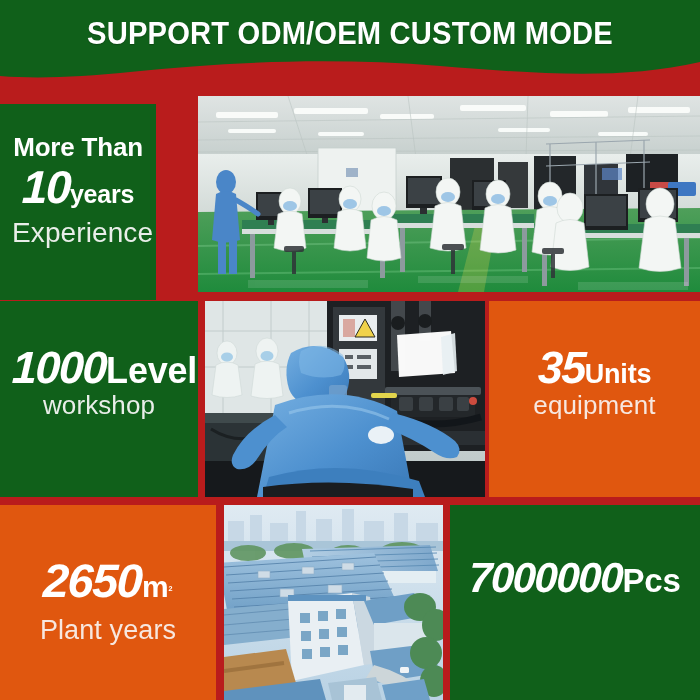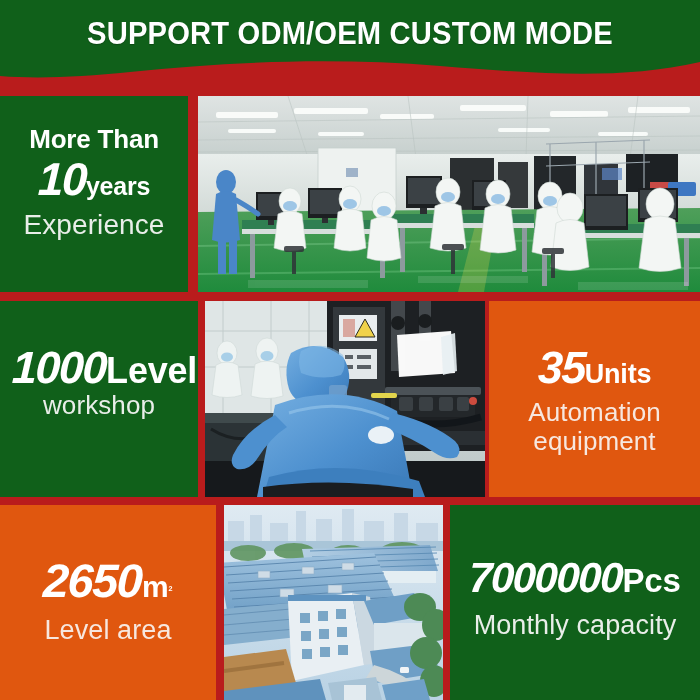--- a/index.html
+++ b/index.html
@@ -143,21 +143,21 @@
 
 <div id="page">
 
   <div class="banner">
     <svg class="banner-bg" viewBox="0 0 700 88" preserveAspectRatio="none">
       <path d="M0,0 L700,0 L700,62 C620,80 540,74 440,66 C330,57 230,62 130,72 C80,77 38,79 0,76 Z" fill="#10601a"></path>
     </svg>
     <div class="banner-title">SUPPORT ODM/OEM CUSTOM MODE</div>
   </div>
 
-  <div class="panel green" style="left:0; top:96px; width:188px; height:196px;">
+  <div class="panel green" style="left:0; top:104px; width:156px; height:196px;">
     <div class="stat" id="stat-years" style="top:28px;">
       <div class="line-top">More Than</div>
       <div class="line-main" style="margin-top:2px;">
         <span class="bignum">10</span><span class="unit">years</span>
       </div>
       <div class="line-sub" style="margin-top:6px;">Experience</div>
     </div>
   </div>
 
   <div class="photo" style="left:198px; top:96px; width:502px; height:196px;">
@@ -428,31 +428,30 @@
 
       <path d="M58,186 q70,-10 150,2 l0,8 l-150,0 Z" fill="#1a1d20"></path>
     </svg>
   </div>
 
   <div class="panel orange" style="left:489px; top:301px; width:211px; height:196px;">
     <div class="stat" id="stat-auto" style="top:44px;">
       <div class="line-main">
         <span class="bignum">35</span><span class="unit">Units</span>
       </div>
-      <div class="line-sub" style="margin-top:7px;">Automation</div>
       <div class="line-sub">equipment</div>
     </div>
   </div>
 
   <div class="panel orange" style="left:0; top:505px; width:216px; height:195px;">
     <div class="stat" id="stat-plant" style="top:52px;">
       <div class="line-main">
         <span class="bignum">2650</span><span class="unit">m</span><span class="sup">2</span>
       </div>
-      <div class="line-sub" style="margin-top:10px;">Level area</div>
+      <div class="line-sub" style="margin-top:10px;">Plant years</div>
     </div>
   </div>
 
   <div class="photo" style="left:224px; top:505px; width:219px; height:195px;">
     <svg viewBox="0 0 219 195" preserveAspectRatio="xMidYMid slice">
       <defs>
         <linearGradient id="sky3" x1="0" y1="0" x2="0" y2="1">
           <stop offset="0%" stop-color="#dfeaf2"></stop>
             <stop offset="100%" stop-color="#b9d2e4"></stop>
         </linearGradient>
@@ -559,17 +558,16 @@
 
       <rect x="176" y="162" width="9" height="6" rx="1.5" fill="#f1f4f6"></rect>
     </svg>
   </div>
 
   <div class="panel green" style="left:450px; top:505px; width:250px; height:195px;">
     <div class="stat" id="stat-cap" style="top:52px;">
       <div class="line-main">
         <span class="bignum">7000000</span><span class="unit">Pcs</span>
       </div>
-      <div class="line-sub" style="margin-top:10px;">Monthly capacity</div>
     </div>
   </div>
 
 </div>
 
 </body></html>

